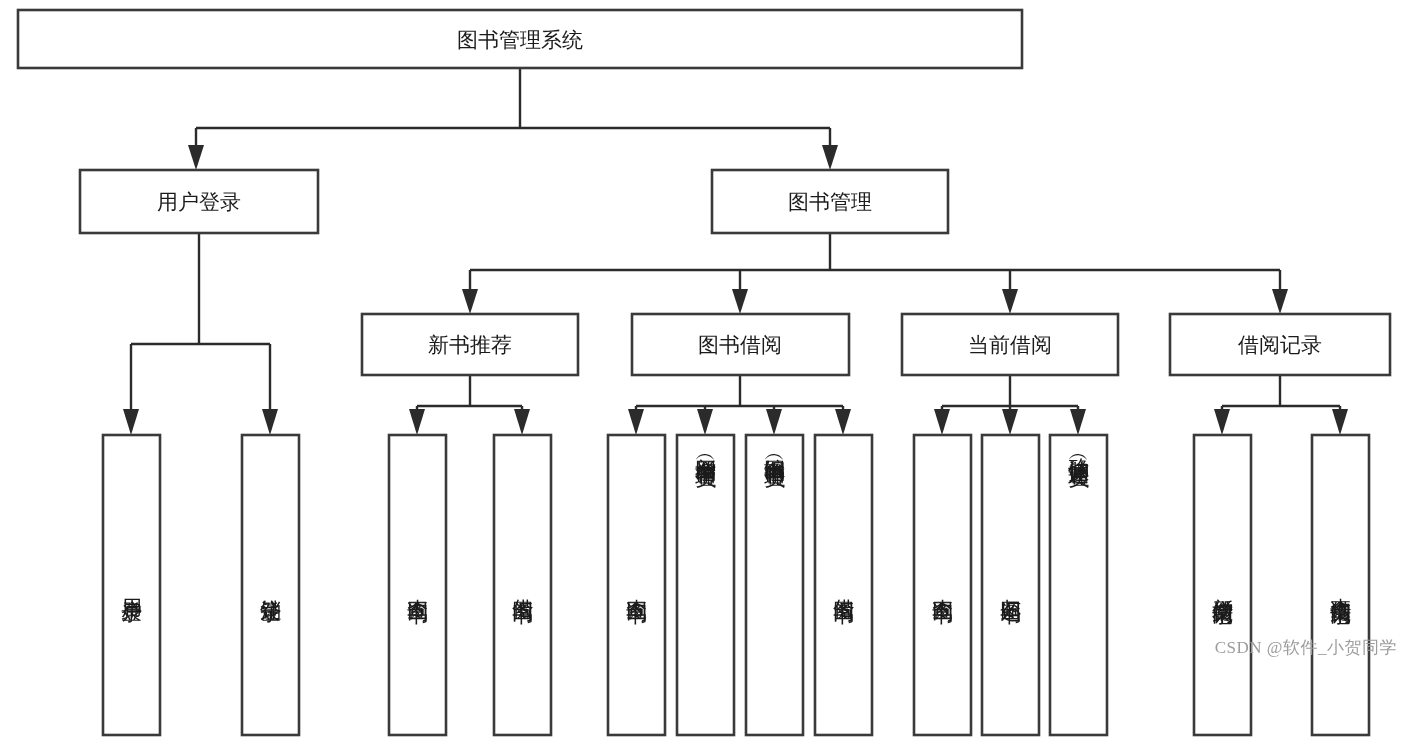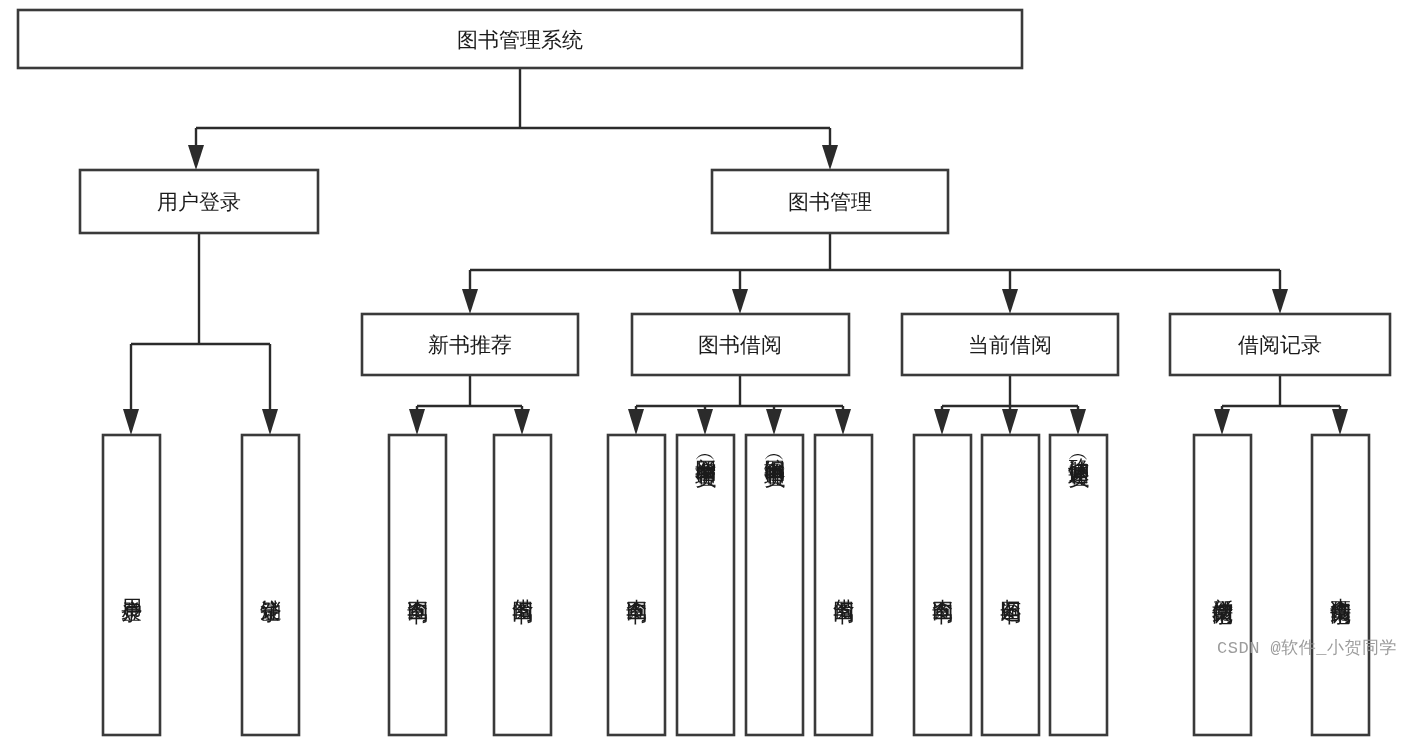--- a/index.html
+++ b/index.html
@@ -61,21 +61,21 @@
     line-height: 1.06;
     color: #1b1b1b;
     letter-spacing: 1.5px;
     white-space: nowrap;
     text-align: center;
   }
   #watermark {
     position: absolute;
     right: 8px;
     bottom: 4px;
-    font-family: Liberation Mono, monospace;
+    font-family: Liberation Serif, serif;
     font-size: 17px;
     color: #9c9c9c;
     letter-spacing: 0.5px;
     user-select: none;
   }
 </style>
 </head>
 <body>
 
 <div id="diagram-root">

